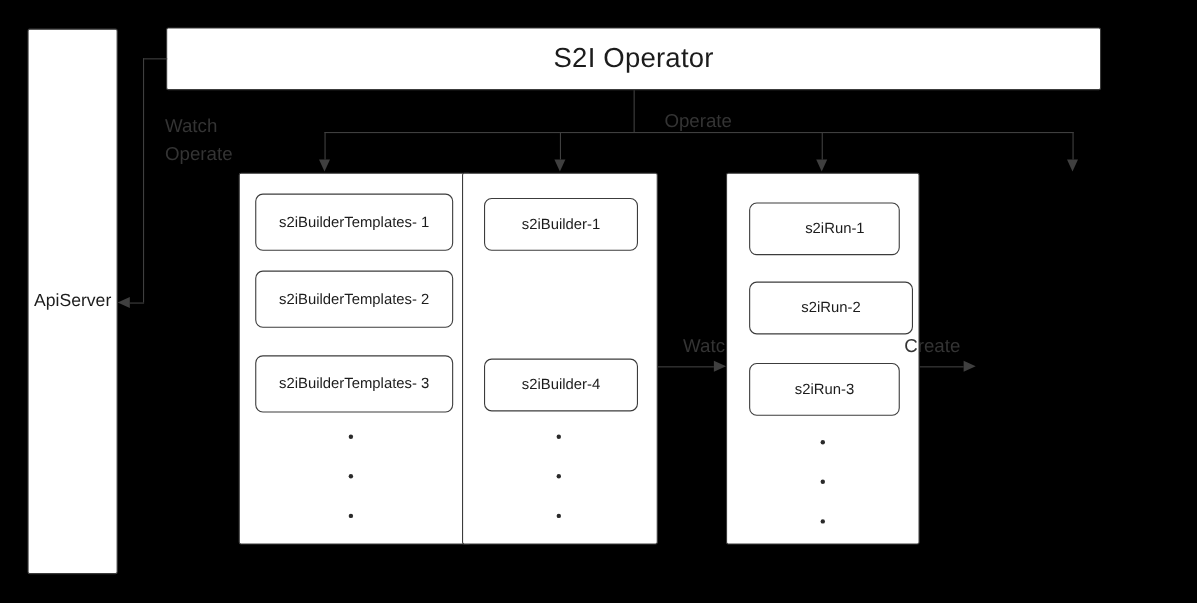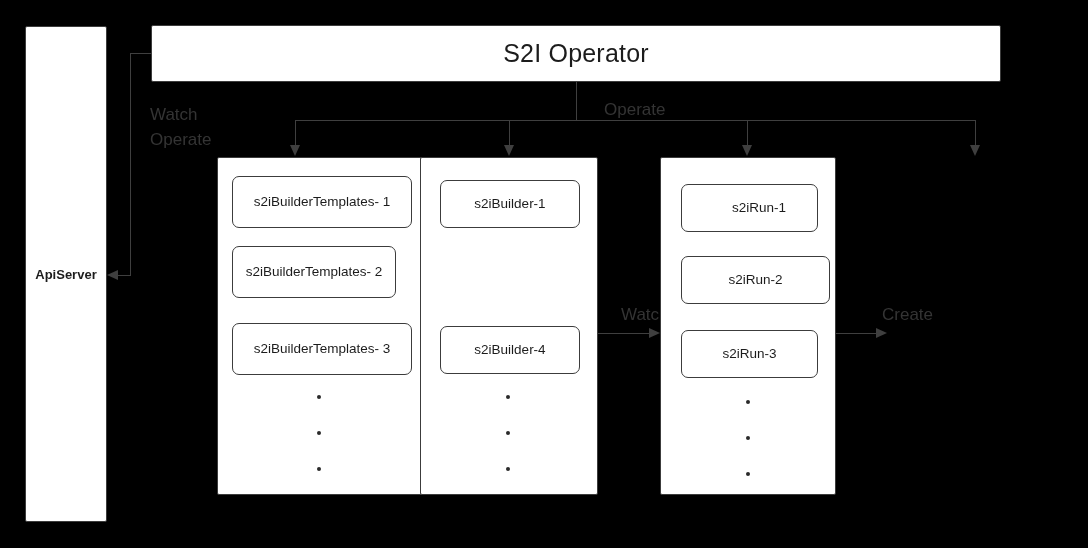--- a/index.html
+++ b/index.html
@@ -26,22 +26,21 @@
     background: #ffffff;
     border: 1.6px solid #3c3c3c;
     display: flex;
     align-items: center;
     justify-content: center;
     text-align: center;
     color: #1c1c1c;
   }
   .apiserver {
     border-radius: 2px;
-    font-size: 13px;
-    font-weight: bold;
+    font-size: 16px;
   }
   .title-bar {
     border-radius: 2px;
     font-size: 25px;
     letter-spacing: 0.2px;
   }
   .column-container {
     background: #ffffff;
     border: 1.6px solid #3c3c3c;
     border-radius: 2px;
@@ -149,21 +148,21 @@
 
   <div class="vline" style="left:747px; top:120px; height:25px;"></div>
   <div class="arrow-down" style="left:741.5px; top:145px;"></div>
 
   <div class="vline" style="left:975px; top:120px; height:25px;"></div>
   <div class="arrow-down" style="left:969.5px; top:145px;"></div>
 
   <div class="column-container" style="left:188px; top:157px; width:211px; height:338px;margin-left:29px;">
     <div class="item" style="left:14px; top:18px; width:180px; height:52px;">s2iBuilderTemplates-
 1</div>
-    <div class="item" style="left:14px; top:88px; width:164px; height:52px;">s2iBuilderTemplates-
+    <div class="item" style="left:14px; top:88px; width:180px; height:52px;">s2iBuilderTemplates-
 2</div>
     <div class="item" style="left:14px; top:165px; width:180px; height:52px;">s2iBuilderTemplates-
 3</div>
     <div class="dots" style="left:99px; top:237px;">
       <div class="dot"></div>
       <div class="dot"></div>
       <div class="dot"></div>
     </div>
   </div>
 
@@ -187,16 +186,16 @@
     <div class="item" style="left:20px; top:172px; width:137px; height:48px;">s2iRun-3</div>
     <div class="dots" style="left:85px; top:242px;">
       <div class="dot"></div>
       <div class="dot"></div>
       <div class="dot"></div>
     </div>
   </div>
 
   <div class="hline" style="left:836px; top:333px; width:40px;"></div>
   <div class="arrow-right" style="left:876px; top:327.5px;"></div>
-  <div class="edge-label" style="left:870px; top:303px;">Create</div>
+  <div class="edge-label" style="left:810px; top:303px;">Create</div>
 
 
 </div>
 
 </body></html>

